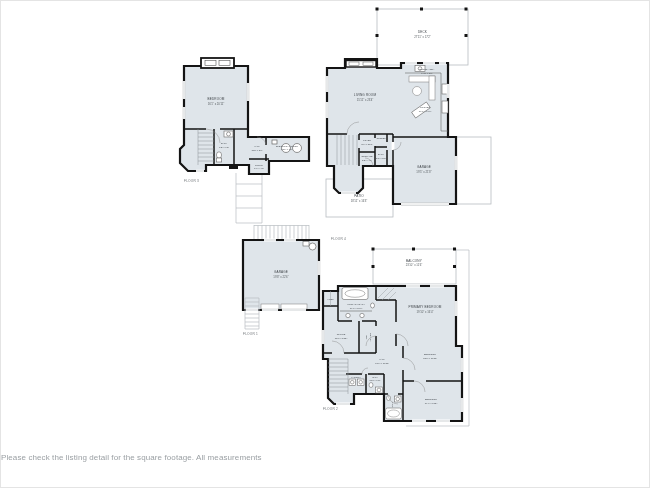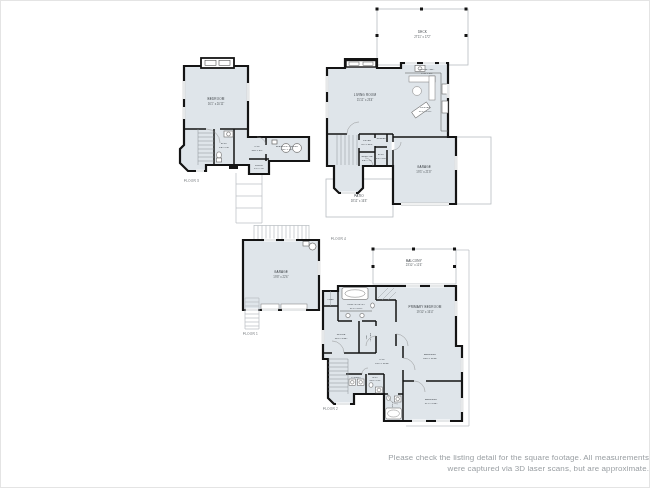--- a/index.html
+++ b/index.html
@@ -9,21 +9,21 @@
     font-family:"Liberation Sans", sans-serif;
   }
   svg.plan{position:absolute;overflow:visible;}
   text{fill:#41464b;font-family:"Liberation Sans", sans-serif;}
   .rname{font-size:3.1px;letter-spacing:.15px;}
   .rdims{font-size:2.8px;fill:#5a6064;}
   .rtiny{font-size:2.3px;}
   .flabel{font-size:3.2px;fill:#6a6f73;letter-spacing:.2px;}
   .mid{text-anchor:middle;}
   #caption{
-    position:absolute;left:0;top:451px;width:100%;text-align:right;
+    position:absolute;left:0;top:451px;width:100%;text-align:left;
     font-size:8px;line-height:11px;color:#9ba0a4;letter-spacing:.1px;
   }
 </style>
 </head>
 <body>
 
 <div id="canvas">
 
   <svg class="plan" style="left:175px;top:52px" width="140" height="180" viewBox="0 0 140 180">
     <g stroke="#b7bcc1" stroke-width="0.7" fill="none">
@@ -234,16 +234,15 @@
     <text class="rtiny mid" x="61" y="132" style="font-size:2px">BATH</text>
     <text class="rtiny mid" x="61" y="134.8" style="font-size:2px">8'10" x 4'11"</text>
     <text class="rtiny mid" x="78.5" y="159" transform="rotate(-90 78.5 159)" style="font-size:2px">BATH</text>
     <text class="rtiny mid" x="117" y="154">BEDROOM</text>
     <text class="rtiny mid" x="117" y="157.5">14'4" x 11'2"</text>
     <text class="flabel" x="9" y="164">FLOOR 2</text>
   </svg>
 
   <div id="caption">
     <div>Please check the listing detail for the square footage. All measurements</div>
-    <div>were captured via 3D laser scans, but are approximate.</div>
   </div>
 
 </div>
 
 </body></html>

